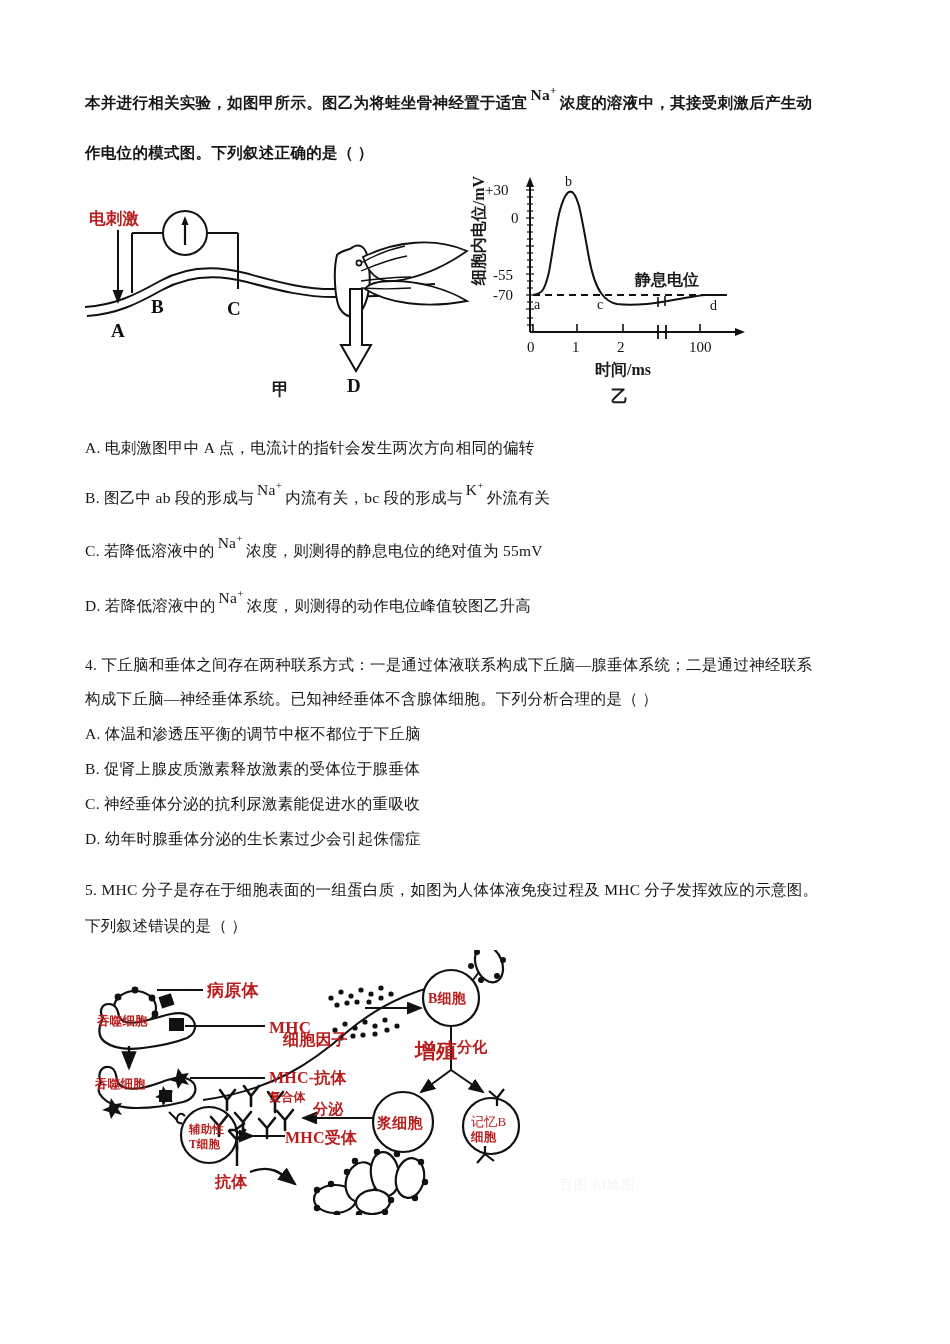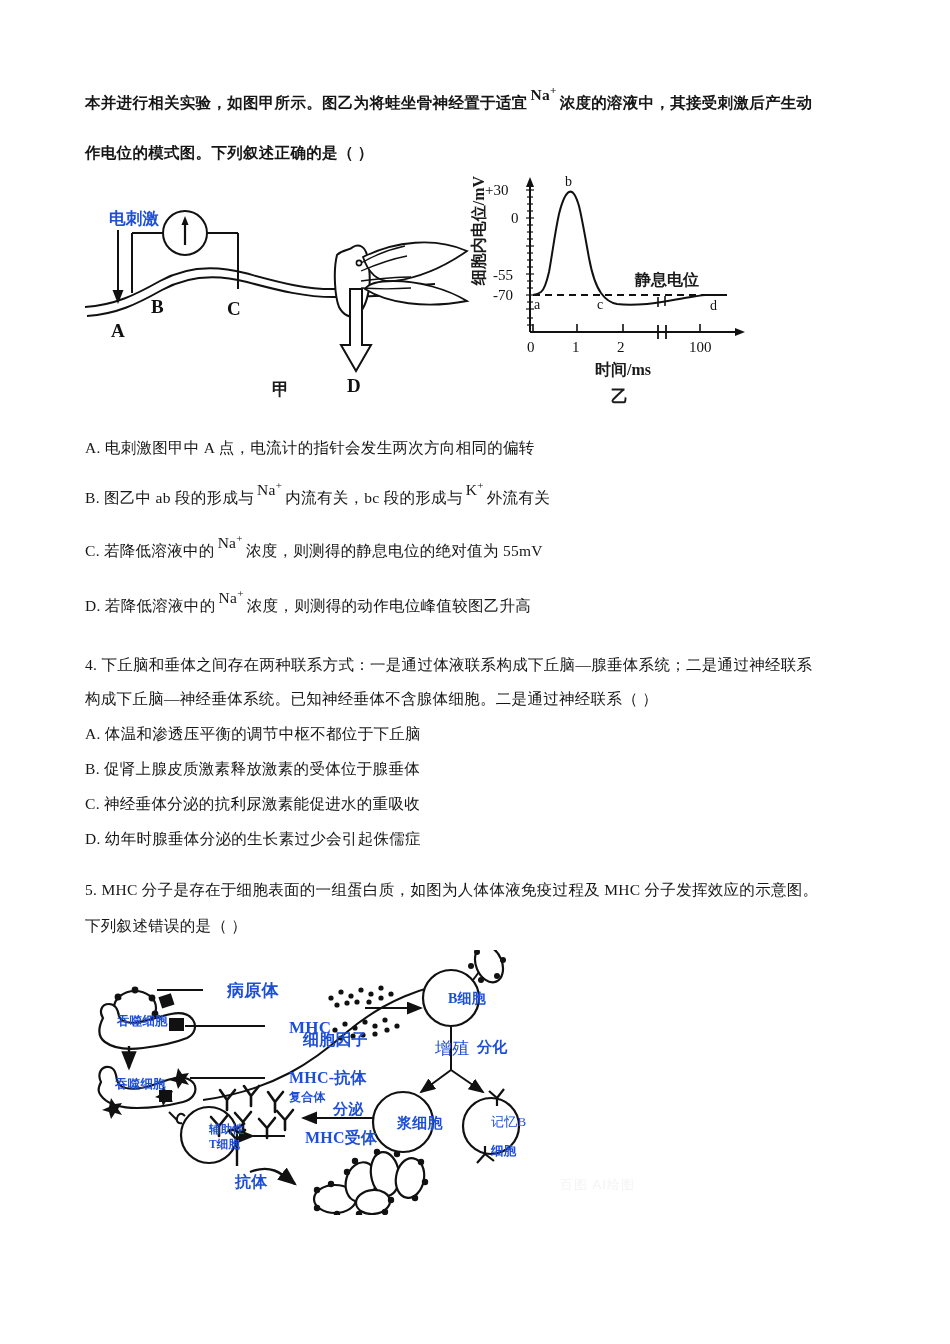--- a/index.html
+++ b/index.html
@@ -17,24 +17,23 @@
   }
   .page {
     position: absolute;
     inset: 0;
     background: #fff;
   }
   .txt {
     position: absolute;
     font-size: 15.5px;
     line-height: 1.5;
-    color: #1d4ed8;
+    color: #b91c1c;
     white-space: nowrap;
     letter-spacing: 0.2px;
-    margin-left: 20px;
   }
   .para {
     position: absolute;
     font-size: 15.5px;
     line-height: 50px;
     color: #161616;
     letter-spacing: 0.3px;
     font-weight: bold;
   }
   sup.ion {
@@ -241,21 +240,21 @@
     <span>C.</span>
     <span>若降低溶液中的</span><span class="ionwrap"><span>Na</span><sup class="ion">+</sup></span><span>浓度，则测得的静息电位的绝对值为 55mV</span>
   </div>
 
   <div class="opt" style="left:85px; top:596px;">
     <span>D.</span>
     <span>若降低溶液中的</span><span class="ionwrap"><span>Na</span><sup class="ion">+</sup></span><span>浓度，则测得的动作电位峰值较图乙升高</span>
   </div>
 
   <div class="opt" style="left:85px; top:655px;">4. 下丘脑和垂体之间存在两种联系方式：一是通过体液联系构成下丘脑—腺垂体系统；二是通过神经联系</div>
-  <div class="opt" style="left:85px; top:689px;">构成下丘脑—神经垂体系统。已知神经垂体不含腺体细胞。二是通过神经联系（  ）</div>
+  <div class="opt" style="left:85px; top:689px;">构成下丘脑—神经垂体系统。已知神经垂体不含腺体细胞。下列分析合理的是（  ）</div>
 
   <div class="opt" style="left:85px; top:724px;">A. 体温和渗透压平衡的调节中枢不都位于下丘脑</div>
   <div class="opt" style="left:85px; top:759px;">B. 促肾上腺皮质激素释放激素的受体位于腺垂体</div>
   <div class="opt" style="left:85px; top:794px;">C. 神经垂体分泌的抗利尿激素能促进水的重吸收</div>
   <div class="opt" style="left:85px; top:829px;">D. 幼年时腺垂体分泌的生长素过少会引起侏儒症</div>
 
   <div class="opt" style="left:85px; top:880px;">5. MHC 分子是存在于细胞表面的一组蛋白质，如图为人体体液免疫过程及 MHC 分子发挥效应的示意图。</div>
   <div class="opt" style="left:85px; top:916px;">下列叙述错误的是（      ）</div>
 
   <div class="fig" style="left:85px; top:950px;">
@@ -436,24 +435,24 @@
     <div class="txt" style="left:12px; top:62px; font-size:12.5px; font-weight:bold;">吞噬细胞</div>
     <div class="txt" style="left:184px; top:65px; font-size:17px; font-weight:bold; font-family:'Liberation Serif',serif;">MHC</div>
     <div class="txt" style="left:10px; top:125px; font-size:12.5px; font-weight:bold;">吞噬细胞</div>
     <div class="txt" style="left:184px; top:116px; font-size:16px; font-weight:bold;">MHC-抗体</div>
     <div class="txt" style="left:184px; top:138px; font-size:12px; font-weight:bold;">复合体</div>
     <div class="txt" style="left:104px; top:171px; font-size:11.5px; font-weight:bold;">辅助性</div>
     <div class="txt" style="left:104px; top:186px; font-size:11.5px; font-weight:bold;">T细胞</div>
     <div class="txt" style="left:200px; top:176px; font-size:16px; font-weight:bold;font-family:Liberation Serif, serif;">MHC受体</div>
     <div class="txt" style="left:198px; top:78px; font-size:16px; font-weight:bold;">细胞因子</div>
     <div class="txt" style="left:343px; top:38px; font-size:14px; font-weight:bold;">B细胞</div>
-    <div class="txt" style="left:330px; top:86px; font-size:17px; font-weight:normal;">增殖</div>
+    <div class="txt" style="left:330px; top:86px; font-size:21px; font-weight:bold;">增殖</div>
     <div class="txt" style="left:372px; top:86px; font-size:15px; font-weight:bold;">分化</div>
     <div class="txt" style="left:228px; top:148px; font-size:15px; font-weight:bold;">分泌</div>
     <div class="txt" style="left:292px; top:162px; font-size:15px; font-weight:bold;">浆细胞</div>
     <div class="txt" style="left:386px; top:162px; font-size:13px; font-weight:normal;text-align:center;">记忆B</div>
-    <div class="txt" style="left:386px; top:192px; font-size:12.5px; font-weight:bold;">细胞</div>
+    <div class="txt" style="left:386px; top:178px; font-size:12.5px; font-weight:bold;">细胞</div>
     <div class="txt" style="left:130px; top:220px; font-size:16px; font-weight:bold;">抗体</div>
   </div>
 
   <div class="watermark" style="left:560px; top:1176px;">百图 AI绘图</div>
 
 </div>
 
 </body></html>

